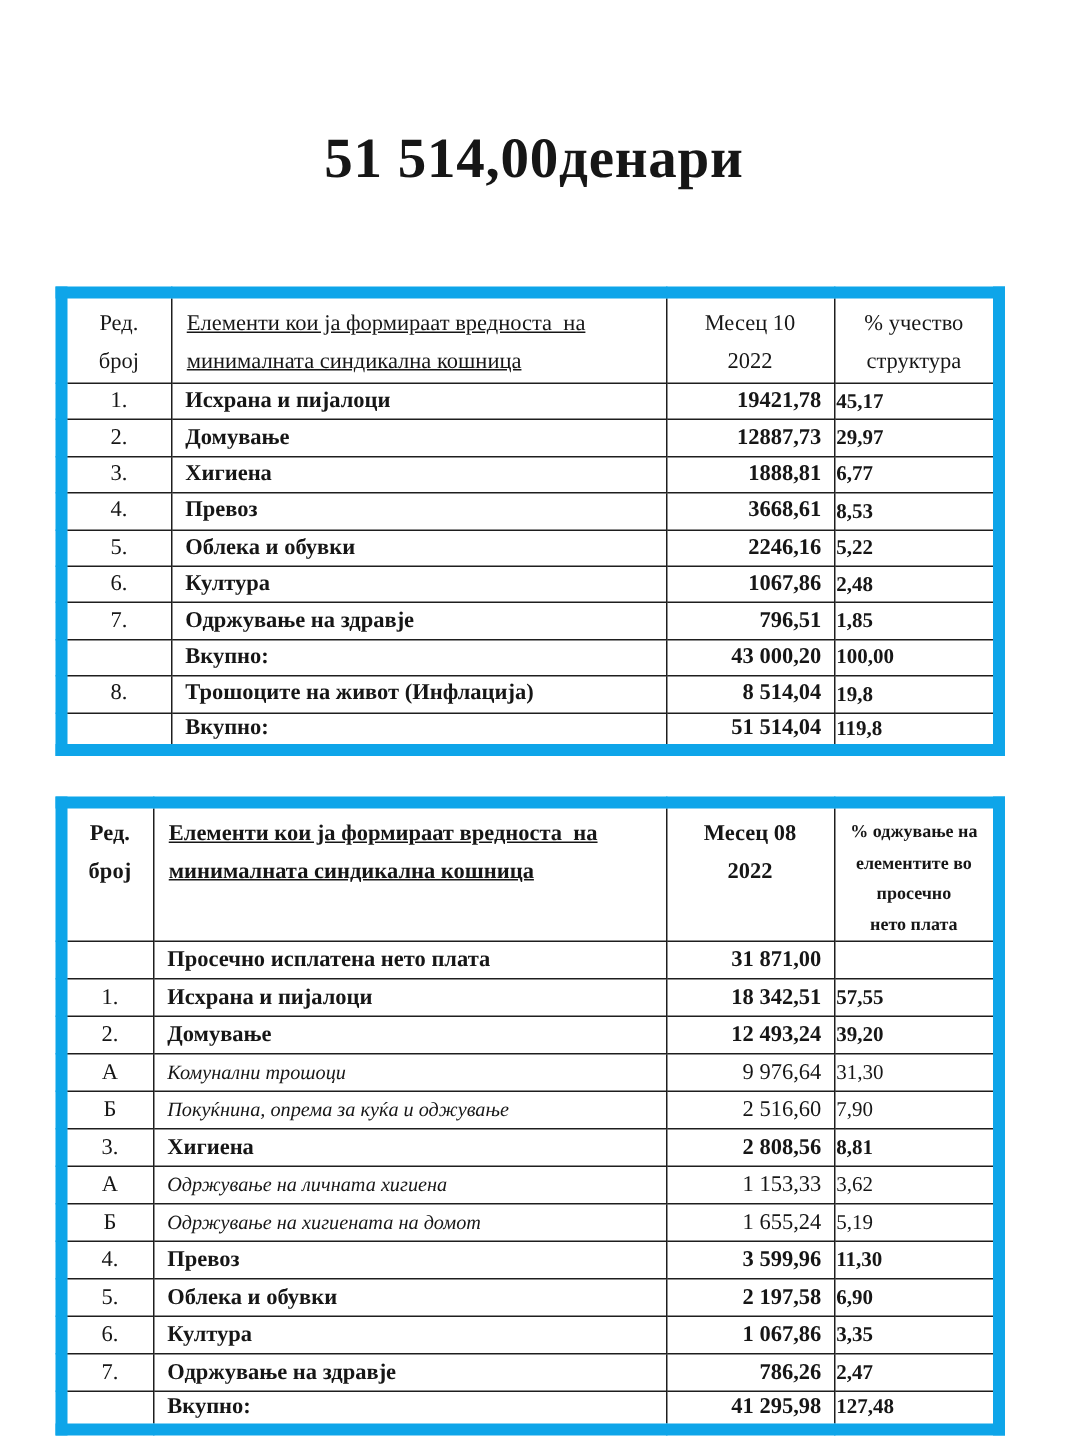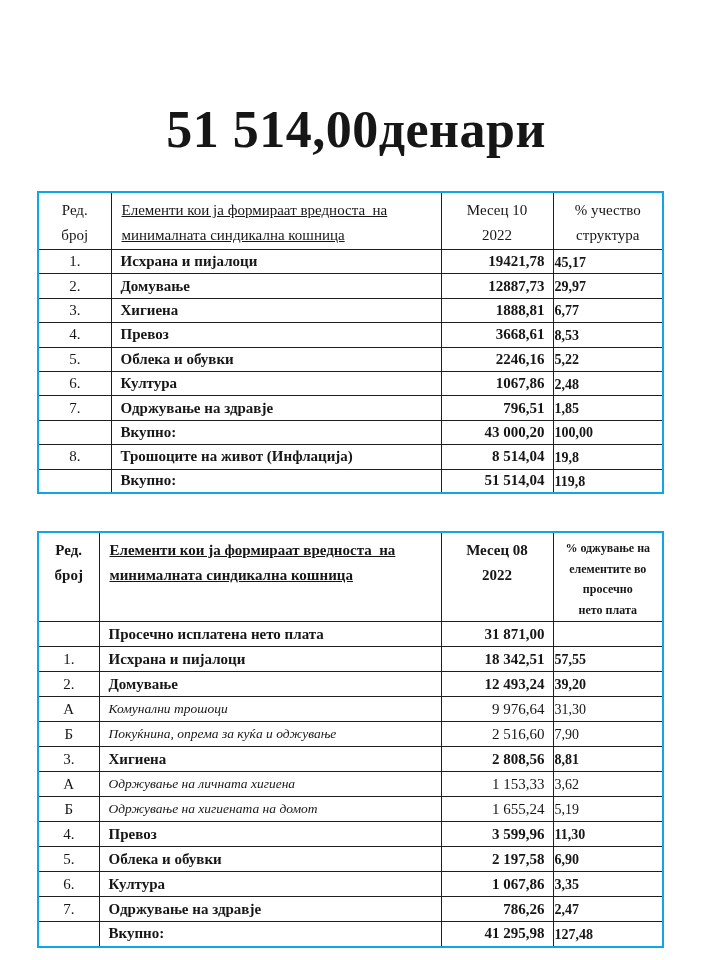--- a/index.html
+++ b/index.html
@@ -19,33 +19,33 @@
     position: absolute;
     top: 11px; left: 0; right: 0;
     text-align: center;
     font-size: 21.5px;
     font-weight: 700;
     line-height: 37px;
     white-space: pre-wrap;
   }
   .doc-amount {
     position: absolute;
-    top: 100px; left: 0; right: 0;
+    top: 84px; left: 0; right: 0;
     text-align: center;
-    font-size: 52px;
+    font-size: 38px;
     font-weight: 700;
     letter-spacing: 0.5px;
   }
   table {
     position: absolute;
     left: 37px;
     border-collapse: collapse;
     table-layout: fixed;
     width: 625px;
-    border: 2px solid #0ea5e9;
+    border: 8px solid #0ea5e9;
   }
   #table1 { top: 191px; }
   #table2 { top: 531px; }
   th, td {
     border: 1.5px solid #1e1e1e;
     overflow: hidden;
   }
   thead th {
     vertical-align: top;
     font-weight: 400;

